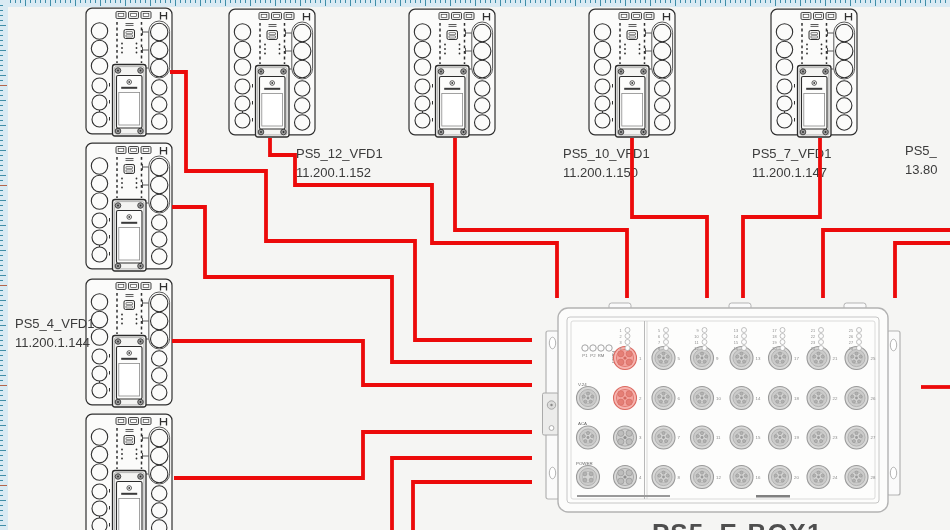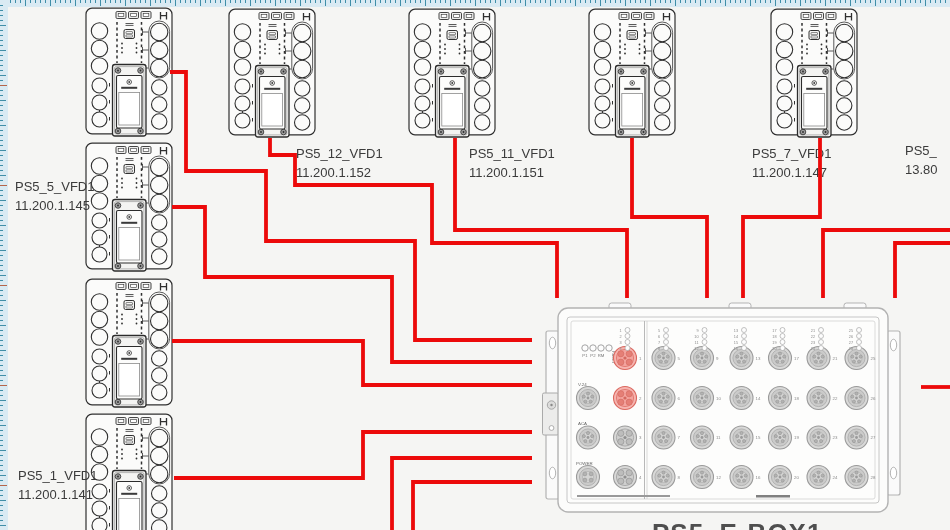--- a/index.html
+++ b/index.html
@@ -449,24 +449,20 @@
       <circle cx="33" cy="124" r="0.9"></circle>
           <circle cx="55.5" cy="124" r="0.9"></circle>
     </g>
     <rect x="31.5" y="68.5" width="25.5" height="52.5" rx="1.5" fill="#fcfcfb" stroke="#2c2c2c" stroke-width="1.1"></rect>
     <circle cx="44.2" cy="75" r="2.3" fill="none" stroke="#333" stroke-width="0.8"></circle>
     <circle cx="44.2" cy="75" r="0.9" fill="#333"></circle>
     <rect x="36.2" y="79.8" width="16" height="2" fill="#3a3a3a"></rect>
     <rect x="33.8" y="85.5" width="20.8" height="32.5" fill="#ffffff" stroke="#8a8a8a" stroke-width="0.8"></rect>
   </g>
 </svg>
-    <div class="dev-label" style="left: 15px; top: 177px;">
-      <div>PS5_5_VFD1</div>
-      <div>11.200.1.145</div>
-    </div>
     <svg class="vfd" width="88" height="130" viewBox="0 0 88 130" style="left: 85px; top: 278px;">
   <rect x="1" y="1.2" width="86" height="125.6" rx="6" fill="#fbfbfa" stroke="#303030" stroke-width="1.2"></rect>
   <g fill="none" stroke="#303030" stroke-width="1.1">
     <circle cx="14.5" cy="24" r="8.2"></circle>
         <circle cx="14.5" cy="41.5" r="8.2"></circle>
         <circle cx="14.5" cy="59" r="8.2"></circle>
     <circle cx="14.5" cy="78.5" r="7.5"></circle>
         <circle cx="14.5" cy="95.5" r="7.5"></circle>
         <circle cx="14.5" cy="112.5" r="7.5"></circle>
     <line x1="14.5" y1="103" x2="14.5" y2="105"></line>
@@ -522,20 +518,24 @@
       <circle cx="33" cy="124" r="0.9"></circle>
           <circle cx="55.5" cy="124" r="0.9"></circle>
     </g>
     <rect x="31.5" y="68.5" width="25.5" height="52.5" rx="1.5" fill="#fcfcfb" stroke="#2c2c2c" stroke-width="1.1"></rect>
     <circle cx="44.2" cy="75" r="2.3" fill="none" stroke="#333" stroke-width="0.8"></circle>
     <circle cx="44.2" cy="75" r="0.9" fill="#333"></circle>
     <rect x="36.2" y="79.8" width="16" height="2" fill="#3a3a3a"></rect>
     <rect x="33.8" y="85.5" width="20.8" height="32.5" fill="#ffffff" stroke="#8a8a8a" stroke-width="0.8"></rect>
   </g>
 </svg>
+    <div class="dev-label" style="left: 15px; top: 314px;">
+      <div>PS5_4_VFD1</div>
+      <div>11.200.1.144</div>
+    </div>
     <svg class="vfd" width="88" height="130" viewBox="0 0 88 130" style="left: 85px; top: 413px;">
   <rect x="1" y="1.2" width="86" height="125.6" rx="6" fill="#fbfbfa" stroke="#303030" stroke-width="1.2"></rect>
   <g fill="none" stroke="#303030" stroke-width="1.1">
     <circle cx="14.5" cy="24" r="8.2"></circle>
         <circle cx="14.5" cy="41.5" r="8.2"></circle>
         <circle cx="14.5" cy="59" r="8.2"></circle>
     <circle cx="14.5" cy="78.5" r="7.5"></circle>
         <circle cx="14.5" cy="95.5" r="7.5"></circle>
         <circle cx="14.5" cy="112.5" r="7.5"></circle>
     <line x1="14.5" y1="103" x2="14.5" y2="105"></line>
@@ -591,24 +591,20 @@
       <circle cx="33" cy="124" r="0.9"></circle>
           <circle cx="55.5" cy="124" r="0.9"></circle>
     </g>
     <rect x="31.5" y="68.5" width="25.5" height="52.5" rx="1.5" fill="#fcfcfb" stroke="#2c2c2c" stroke-width="1.1"></rect>
     <circle cx="44.2" cy="75" r="2.3" fill="none" stroke="#333" stroke-width="0.8"></circle>
     <circle cx="44.2" cy="75" r="0.9" fill="#333"></circle>
     <rect x="36.2" y="79.8" width="16" height="2" fill="#3a3a3a"></rect>
     <rect x="33.8" y="85.5" width="20.8" height="32.5" fill="#ffffff" stroke="#8a8a8a" stroke-width="0.8"></rect>
   </g>
 </svg>
-    <div class="dev-label" style="left: 18px; top: 466px;">
-      <div>PS5_1_VFD1</div>
-      <div>11.200.1.141</div>
-    </div>
     <svg class="vfd" width="88" height="130" viewBox="0 0 88 130" style="left: 228px; top: 8px;">
   <rect x="1" y="1.2" width="86" height="125.6" rx="6" fill="#fbfbfa" stroke="#303030" stroke-width="1.2"></rect>
   <g fill="none" stroke="#303030" stroke-width="1.1">
     <circle cx="14.5" cy="24" r="8.2"></circle>
         <circle cx="14.5" cy="41.5" r="8.2"></circle>
         <circle cx="14.5" cy="59" r="8.2"></circle>
     <circle cx="14.5" cy="78.5" r="7.5"></circle>
         <circle cx="14.5" cy="95.5" r="7.5"></circle>
         <circle cx="14.5" cy="112.5" r="7.5"></circle>
     <line x1="14.5" y1="103" x2="14.5" y2="105"></line>
@@ -737,24 +733,20 @@
       <circle cx="33" cy="124" r="0.9"></circle>
           <circle cx="55.5" cy="124" r="0.9"></circle>
     </g>
     <rect x="31.5" y="68.5" width="25.5" height="52.5" rx="1.5" fill="#fcfcfb" stroke="#2c2c2c" stroke-width="1.1"></rect>
     <circle cx="44.2" cy="75" r="2.3" fill="none" stroke="#333" stroke-width="0.8"></circle>
     <circle cx="44.2" cy="75" r="0.9" fill="#333"></circle>
     <rect x="36.2" y="79.8" width="16" height="2" fill="#3a3a3a"></rect>
     <rect x="33.8" y="85.5" width="20.8" height="32.5" fill="#ffffff" stroke="#8a8a8a" stroke-width="0.8"></rect>
   </g>
 </svg>
-    <div class="dev-label" style="left: 469px; top: 144px;">
-      <div>PS5_11_VFD1</div>
-      <div>11.200.1.151</div>
-    </div>
     <svg class="vfd" width="88" height="130" viewBox="0 0 88 130" style="left: 588px; top: 8px;">
   <rect x="1" y="1.2" width="86" height="125.6" rx="6" fill="#fbfbfa" stroke="#303030" stroke-width="1.2"></rect>
   <g fill="none" stroke="#303030" stroke-width="1.1">
     <circle cx="14.5" cy="24" r="8.2"></circle>
         <circle cx="14.5" cy="41.5" r="8.2"></circle>
         <circle cx="14.5" cy="59" r="8.2"></circle>
     <circle cx="14.5" cy="78.5" r="7.5"></circle>
         <circle cx="14.5" cy="95.5" r="7.5"></circle>
         <circle cx="14.5" cy="112.5" r="7.5"></circle>
     <line x1="14.5" y1="103" x2="14.5" y2="105"></line>
@@ -810,20 +802,24 @@
       <circle cx="33" cy="124" r="0.9"></circle>
           <circle cx="55.5" cy="124" r="0.9"></circle>
     </g>
     <rect x="31.5" y="68.5" width="25.5" height="52.5" rx="1.5" fill="#fcfcfb" stroke="#2c2c2c" stroke-width="1.1"></rect>
     <circle cx="44.2" cy="75" r="2.3" fill="none" stroke="#333" stroke-width="0.8"></circle>
     <circle cx="44.2" cy="75" r="0.9" fill="#333"></circle>
     <rect x="36.2" y="79.8" width="16" height="2" fill="#3a3a3a"></rect>
     <rect x="33.8" y="85.5" width="20.8" height="32.5" fill="#ffffff" stroke="#8a8a8a" stroke-width="0.8"></rect>
   </g>
 </svg>
+    <div class="dev-label" style="left: 563px; top: 144px;">
+      <div>PS5_10_VFD1</div>
+      <div>11.200.1.150</div>
+    </div>
     <svg class="vfd" width="88" height="130" viewBox="0 0 88 130" style="left: 770px; top: 8px;">
   <rect x="1" y="1.2" width="86" height="125.6" rx="6" fill="#fbfbfa" stroke="#303030" stroke-width="1.2"></rect>
   <g fill="none" stroke="#303030" stroke-width="1.1">
     <circle cx="14.5" cy="24" r="8.2"></circle>
         <circle cx="14.5" cy="41.5" r="8.2"></circle>
         <circle cx="14.5" cy="59" r="8.2"></circle>
     <circle cx="14.5" cy="78.5" r="7.5"></circle>
         <circle cx="14.5" cy="95.5" r="7.5"></circle>
         <circle cx="14.5" cy="112.5" r="7.5"></circle>
     <line x1="14.5" y1="103" x2="14.5" y2="105"></line>

